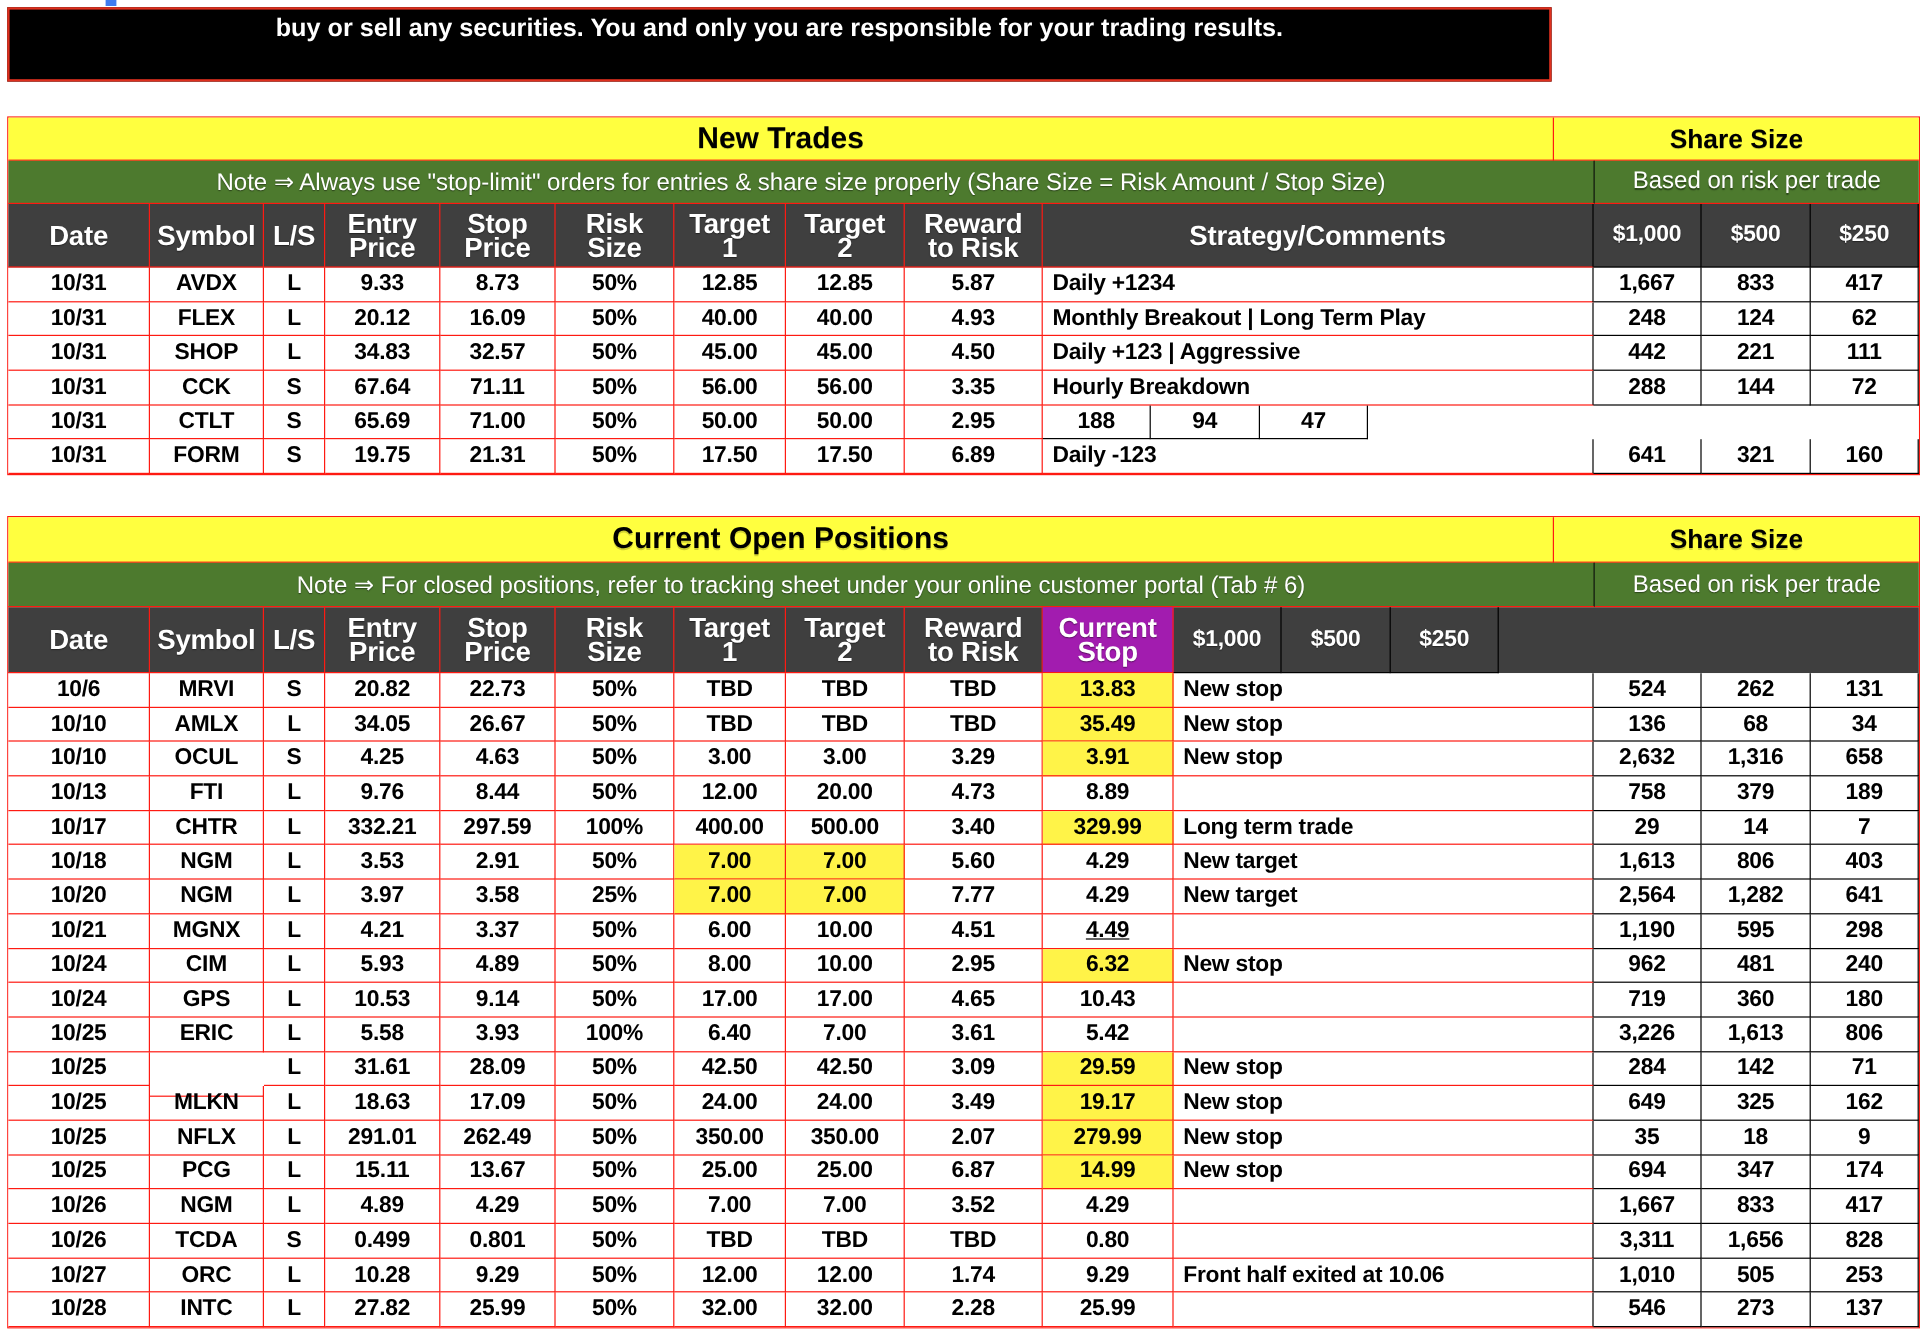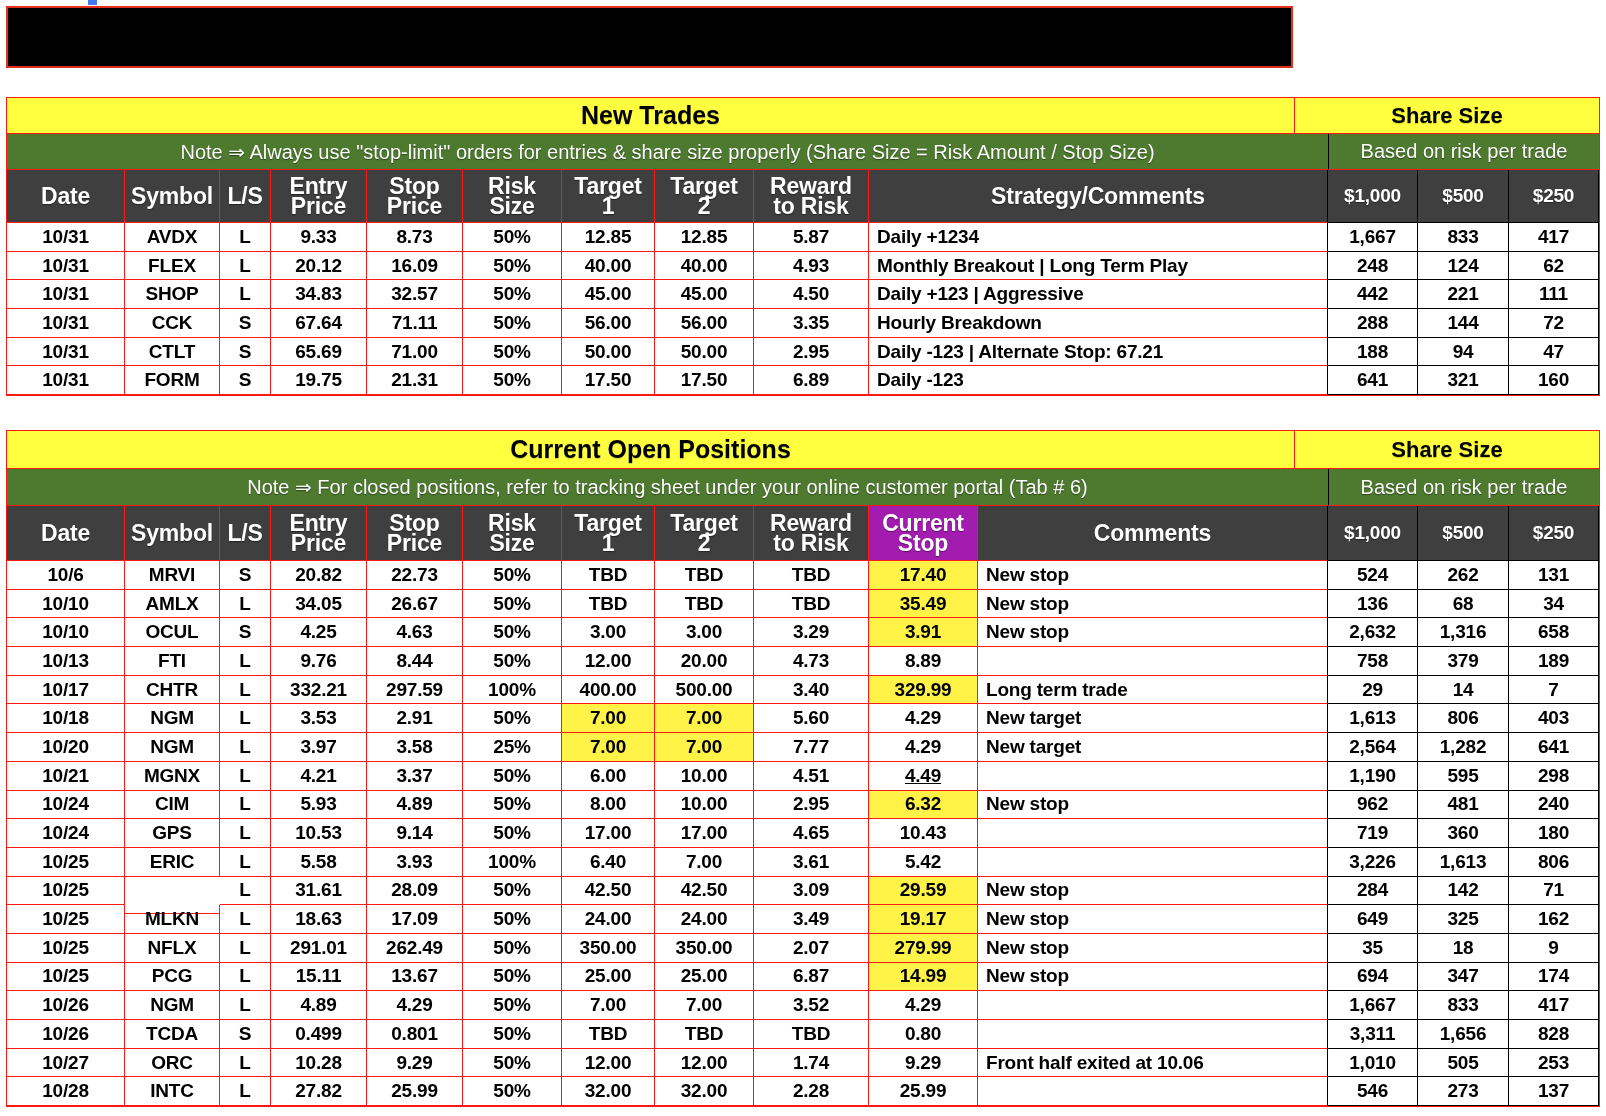--- a/index.html
+++ b/index.html
@@ -52,20 +52,21 @@
   .trow{display:flex;height:28.7px;background:#fff}
   .cmt{justify-content:flex-start;padding-left:8px}
   .hl{background:#fff348}
 </style>
 </head>
 <body>
 
 <div id="artifact" class="abs"></div>
 
 <div id="disclaimer" class="abs">
+  <div>buy or sell any securities. You and only you are responsible for your trading results.</div>
 </div>
 
 <div id="sec-nt" class="abs section">
   <div class="band">
     <div class="bl">New Trades</div>
     <div class="br">Share Size</div>
   </div>
   <div class="note">
     <div class="nl">Note ⇒ Always use "stop-limit" orders for entries &amp; share size properly (Share Size = Risk Amount / Stop Size)</div>
     <div class="nr">Based on risk per trade</div>
@@ -175,21 +176,20 @@
       <div class="trow">
         <div class="cell" style="width: 118px;">10/31</div>
         <div class="cell" style="width: 95px;">CTLT</div>
         <div class="cell" style="width: 51px;">S</div>
         <div class="cell" style="width: 96px;">65.69</div>
         <div class="cell" style="width: 96px;">71.00</div>
         <div class="cell" style="width: 99px;">50%</div>
         <div class="cell" style="width: 93px;">50.00</div>
         <div class="cell" style="width: 99px;">50.00</div>
         <div class="cell" style="width: 115px;">2.95</div>
-        <div class="cell cmt rblk" style="width: 459px;">Daily -123 | Alternate Stop: 67.21</div>
         <div class="cell blk" style="width: 90px;">188</div>
         <div class="cell blk" style="width: 91px;">94</div>
         <div class="cell blk" style="width: 90px;">47</div>
       </div>
       <div class="trow">
         <div class="cell" style="width: 118px;">10/31</div>
         <div class="cell" style="width: 95px;">FORM</div>
         <div class="cell" style="width: 51px;">S</div>
         <div class="cell" style="width: 96px;">19.75</div>
         <div class="cell" style="width: 96px;">21.31</div>
@@ -245,39 +245,36 @@
         <div>2</div>
       </div>
       <div class="cell hd" style="width: 115px;">
         <div>Reward</div>
         <div>to Risk</div>
       </div>
       <div class="cell hd cstop" style="width: 109px;">
         <div>Current</div>
         <div>Stop</div>
       </div>
-      <div class="cell hd rblk" style="width: 350px;">
-        <div>Comments</div>
-      </div>
       <div class="cell hd blk share-h" style="width: 90px;">$1,000</div>
       <div class="cell hd blk share-h" style="width: 91px;">$500</div>
       <div class="cell hd blk share-h" style="width: 90px;">$250</div>
     </div>
   <div id="op-rows">
       <div class="trow">
         <div class="cell" style="width: 118px;">10/6</div>
         <div class="cell" style="width: 95px;">MRVI</div>
         <div class="cell" style="width: 51px;">S</div>
         <div class="cell" style="width: 96px;">20.82</div>
         <div class="cell" style="width: 96px;">22.73</div>
         <div class="cell" style="width: 99px;">50%</div>
         <div class="cell" style="width: 93px;">TBD</div>
         <div class="cell" style="width: 99px;">TBD</div>
         <div class="cell" style="width: 115px;">TBD</div>
-        <div class="cell hl" style="width: 109px;">17.40</div>
+        <div class="cell hl" style="width: 109px;">13.83</div>
         <div class="cell cmt rblk" style="width: 350px;">New stop</div>
         <div class="cell blk" style="width: 90px;">524</div>
         <div class="cell blk" style="width: 91px;">262</div>
         <div class="cell blk" style="width: 90px;">131</div>
       </div>
       <div class="trow">
         <div class="cell" style="width: 118px;">10/10</div>
         <div class="cell" style="width: 95px;">AMLX</div>
         <div class="cell" style="width: 51px;">L</div>
         <div class="cell" style="width: 96px;">34.05</div>

